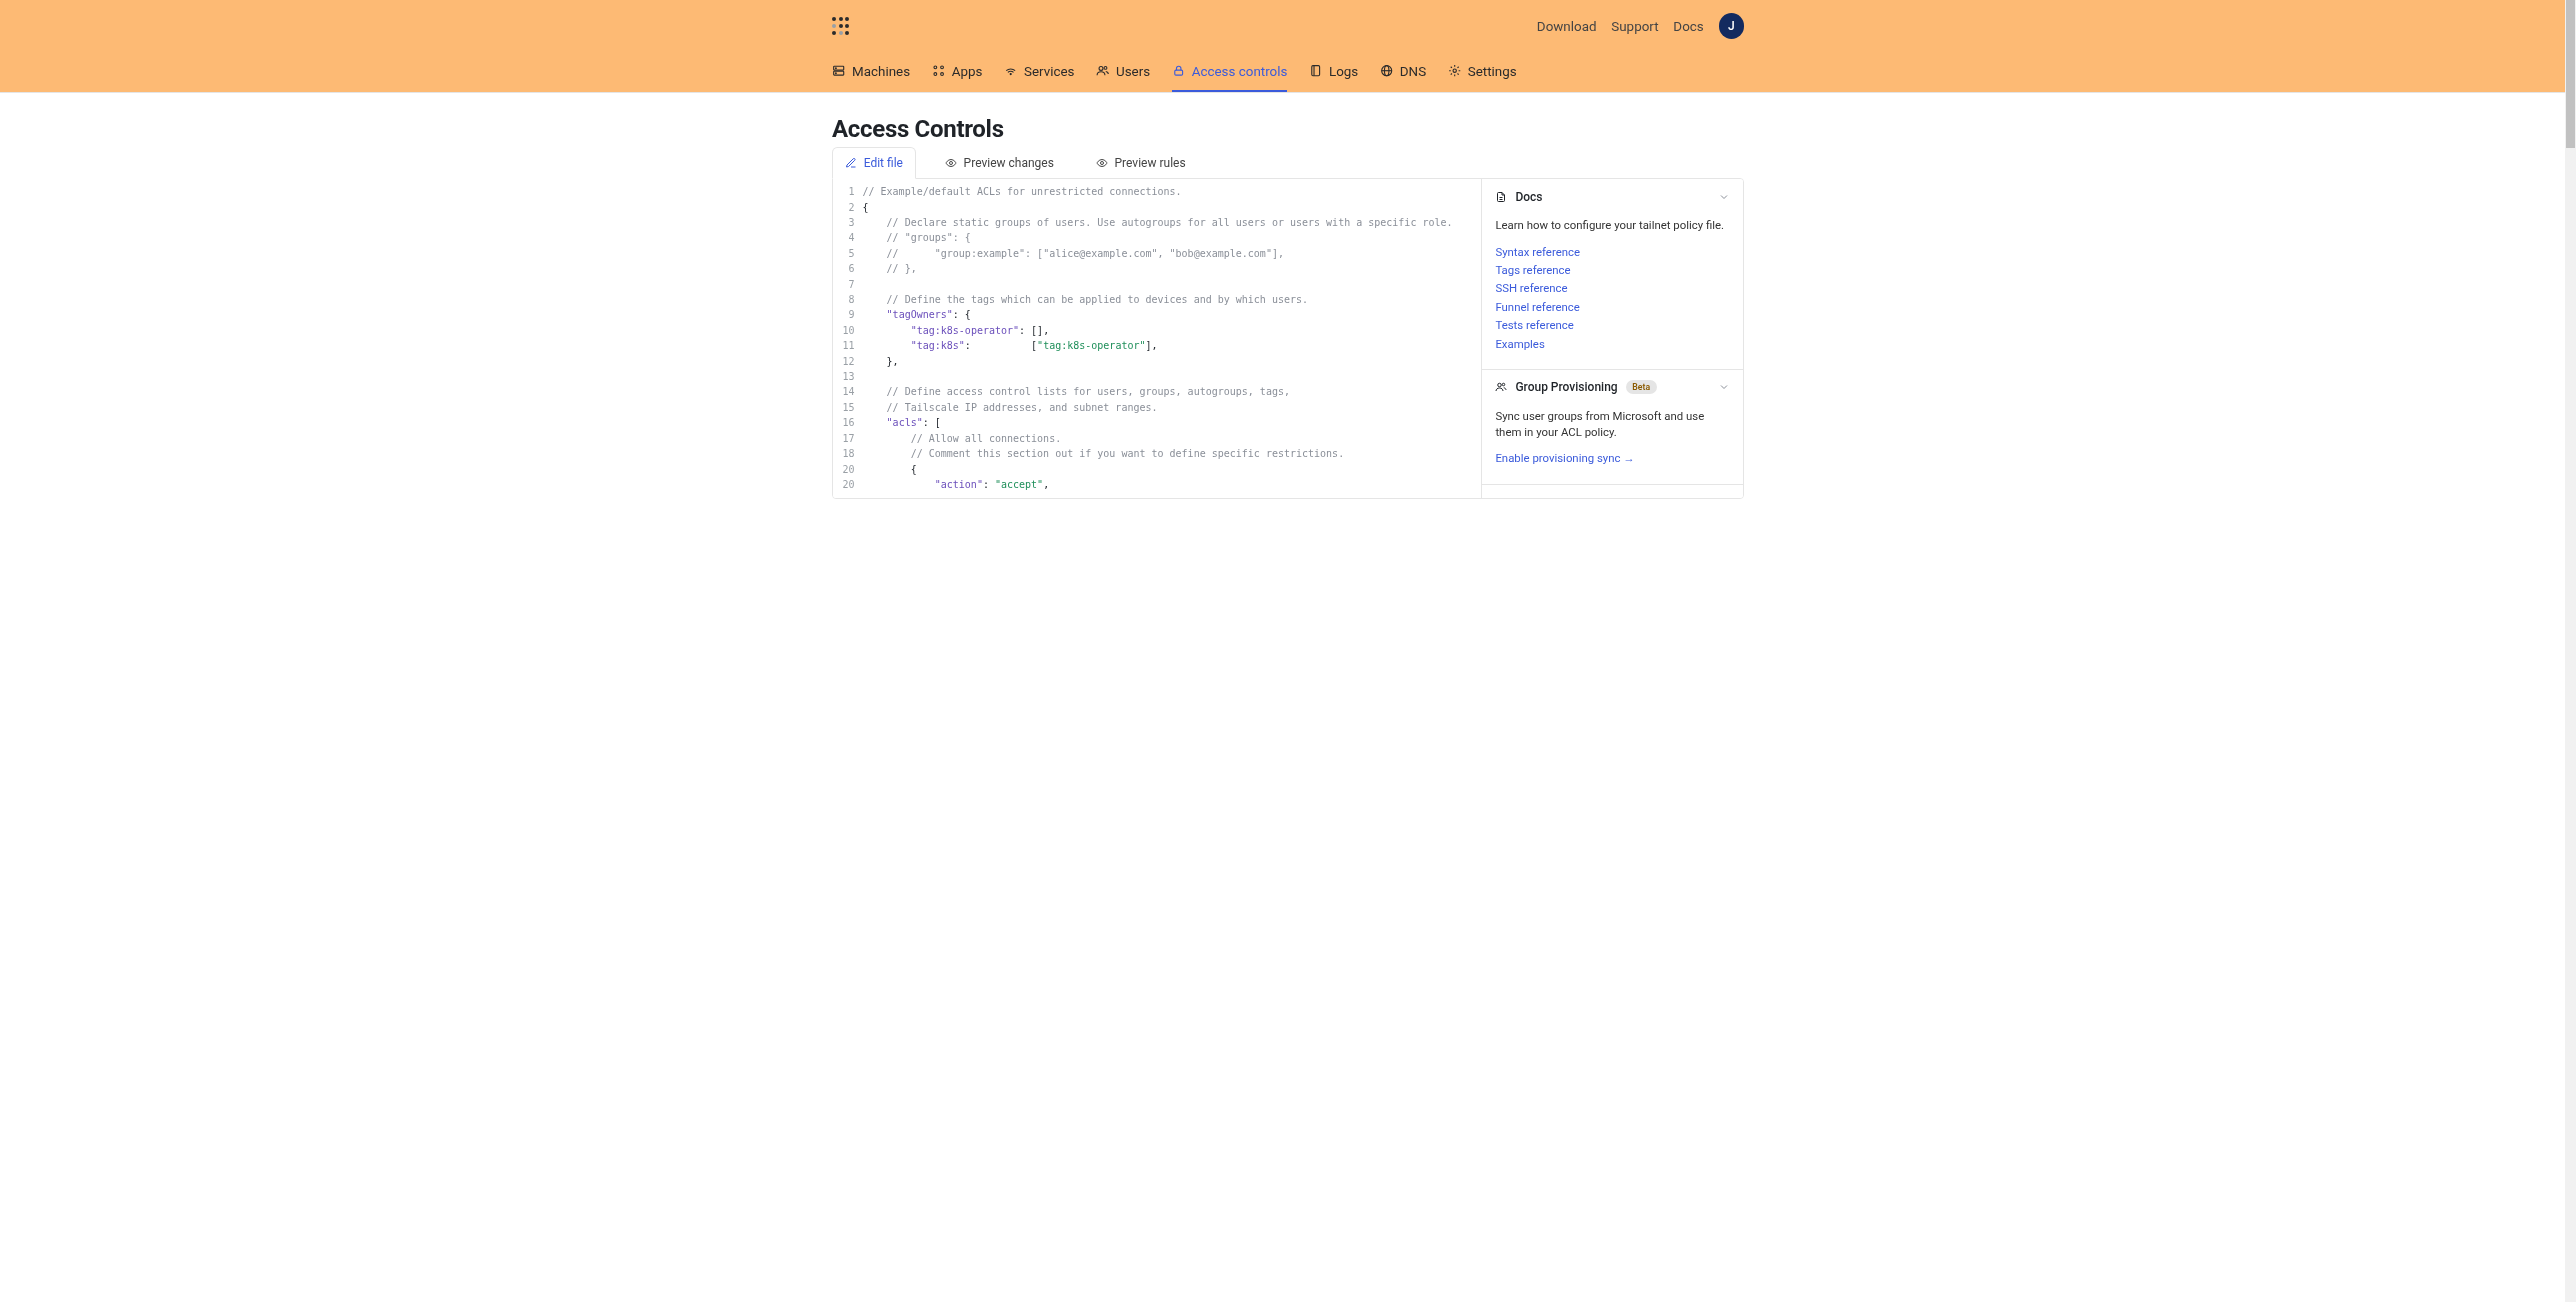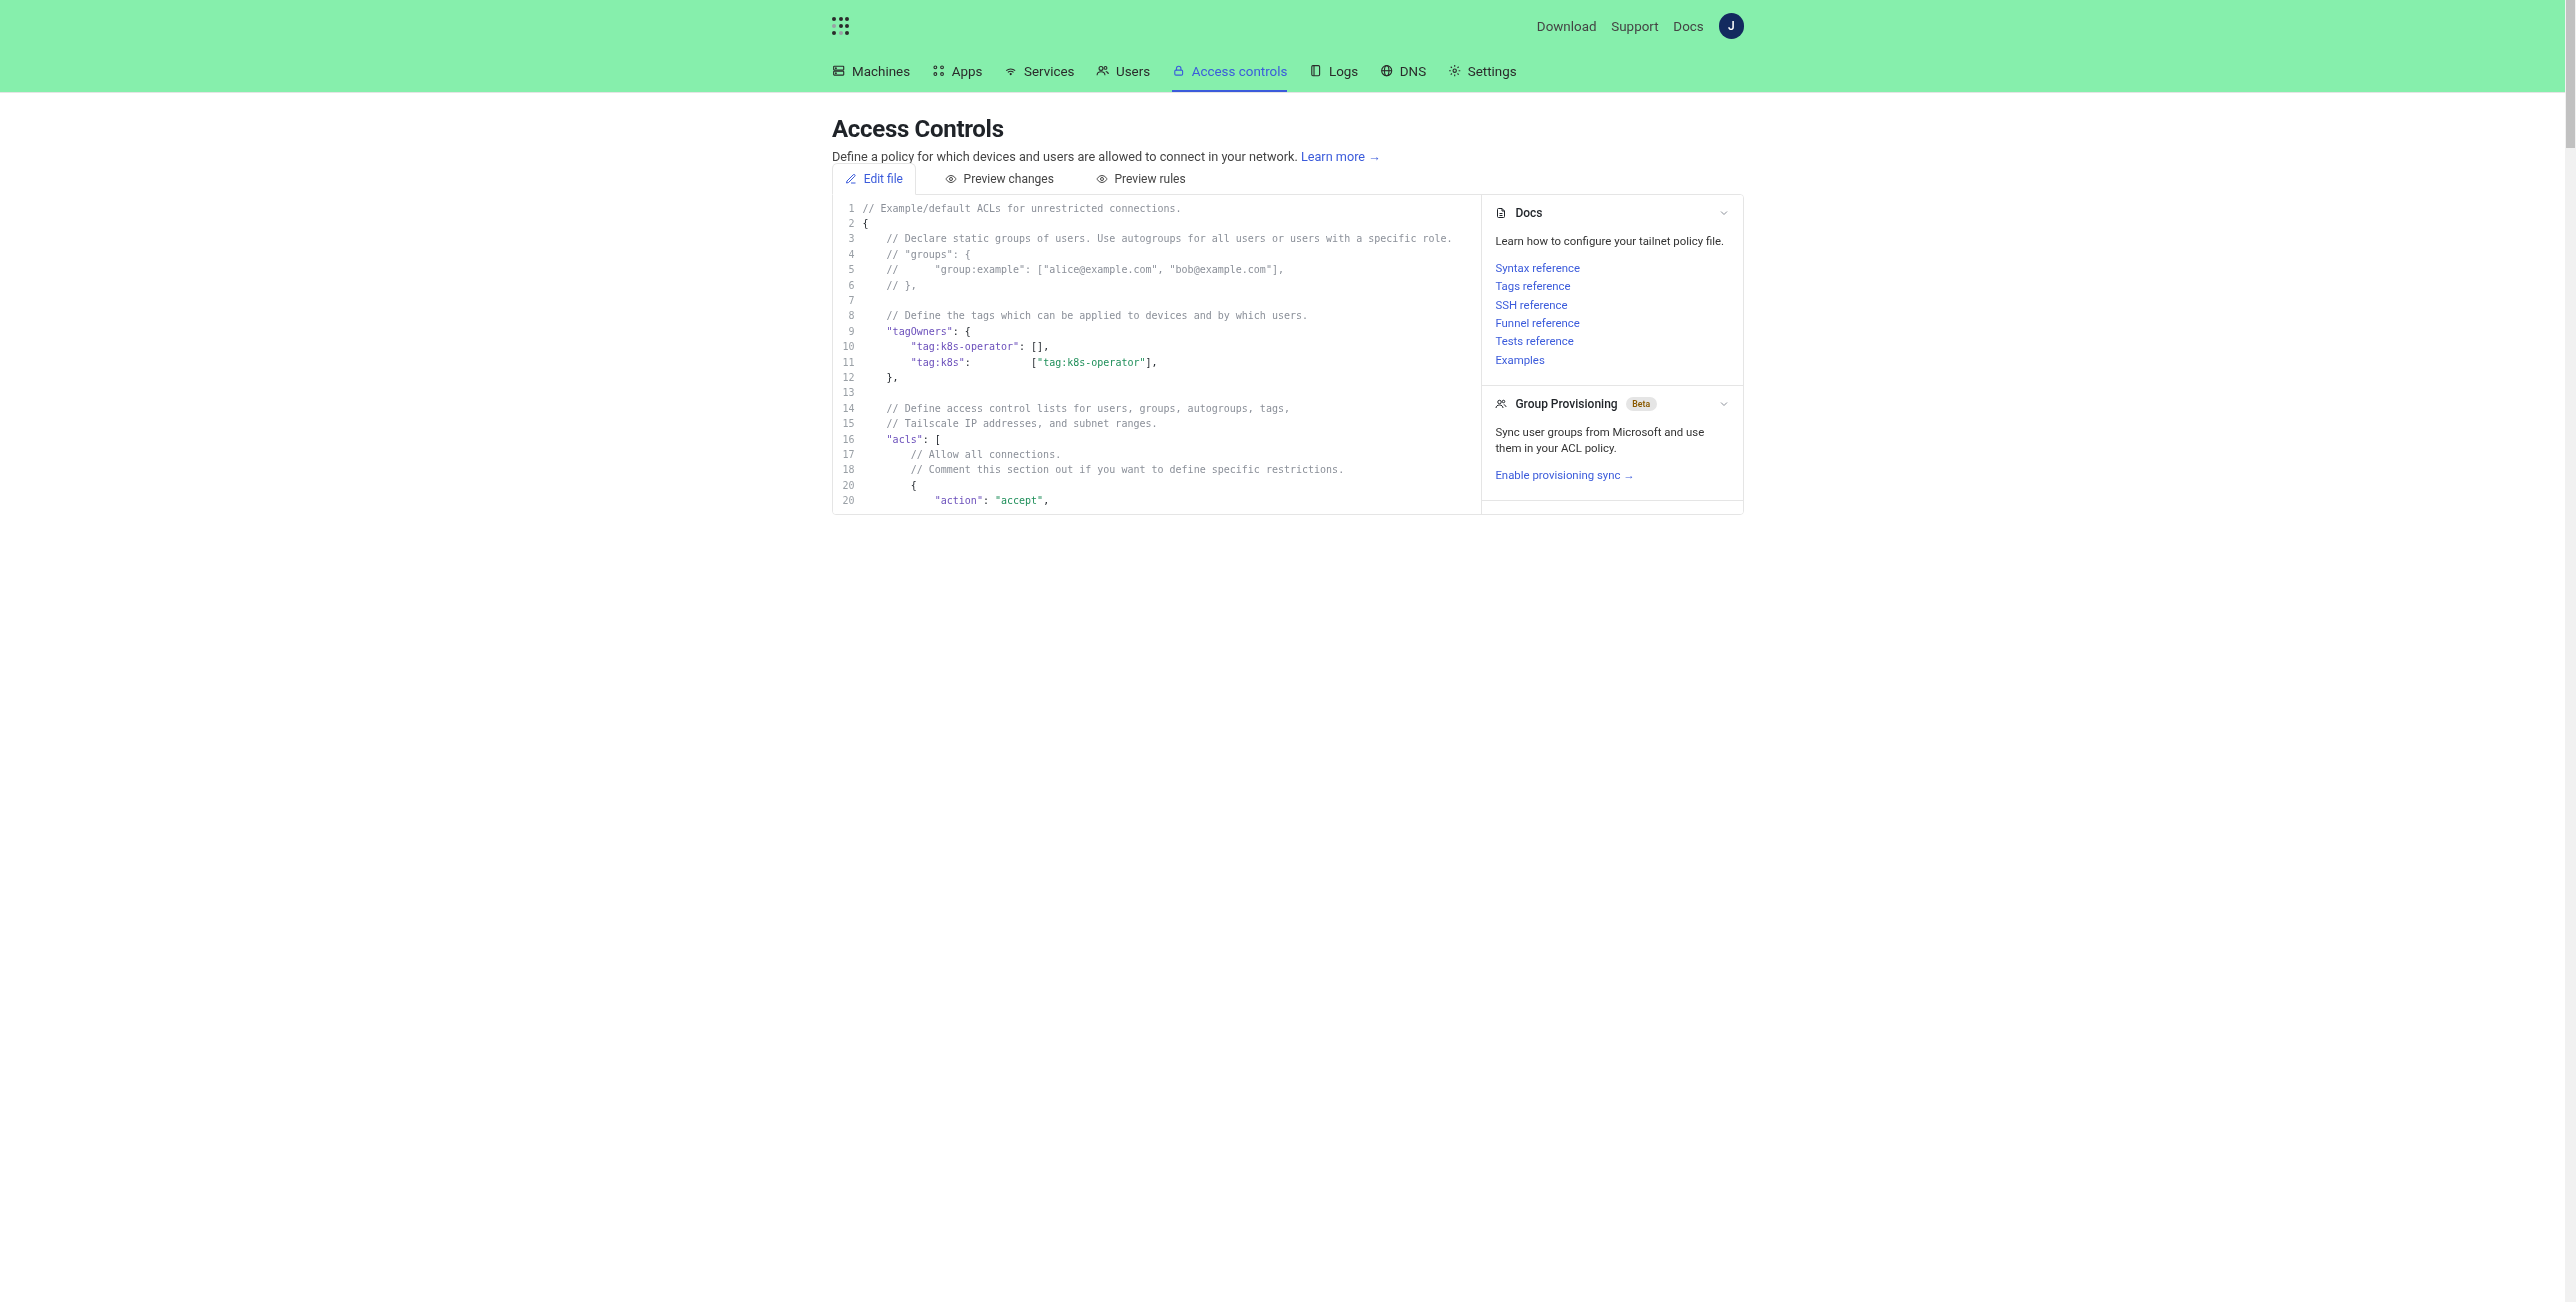--- a/index.html
+++ b/index.html
@@ -1,19 +1,19 @@
 <!DOCTYPE html>
 <html style="font-size:10.7px"><head>
 <meta charset="utf-8">
 <style>
 * { box-sizing: border-box; margin: 0; padding: 0; }
 html, body { width: 100%; height: 100%; font-family: -apple-system, BlinkMacSystemFont, "Segoe UI", Roboto, Helvetica, Arial, sans-serif; color: #1f2328; background: #fff; }
 body { overflow-x: hidden; }
 
-.topbar-wrap { background: #86efac; border-bottom: 0.7px solid #e5e5e5; }
+.topbar-wrap { background: #fdba74; border-bottom: 0.7px solid #e5e5e5; }
 .topbar { max-width: 912px; margin: 0 auto; padding: 0 0; }
 
 .topbar-row1 { display: flex; align-items: center; justify-content: space-between; height: 52px; padding: 0 0 0 0; }
 .logo-dots { width: 17.4px; height: 17.4px; display: grid; grid-template-columns: repeat(3, 4px); grid-template-rows: repeat(3, 4px); gap: 2.7px; margin-left: 0; }
 .logo-dots span { width: 4px; height: 4px; border-radius: 50%; background: #9aa0a6; }
 .logo-dots span.d { background: #2b2b2b; }
 
 .topbar-right { display: flex; align-items: center; gap: 14.8px; }
 .topbar-right a { color: #444; text-decoration: none; font-size: 13.4px; }
 .avatar { width: 25.5px; height: 25.5px; border-radius: 50%; background: #132a5f; color: #fff; display: flex; align-items: center; justify-content: center; font-size: 12px; font-weight: 500; }
@@ -143,23 +143,20 @@
             <path d="M12 2v3M12 19v3M4.9 4.9l2.1 2.1M17 17l2.1 2.1M2 12h3M19 12h3M4.9 19.1L7 17M17 7l2.1-2.1"></path>
           </svg>
         <span>Settings</span>
       </div>
     </div>
   </div>
 </div>
 
 <div class="content">
   <h1 class="page-title">Access Controls</h1>
-  <p class="page-desc">
-    <span>Define a policy for which devices and users are allowed to connect in your network. </span><a>Learn more →</a>
-  </p>
 
   <div class="tabs">
     <div class="tab active">
       <svg width="12" height="12" viewBox="0 0 24 24" fill="none" stroke="currentColor" stroke-width="2">
           <path d="M12 20h9"></path>
           <path d="M16.5 3.5a2.1 2.1 0 0 1 3 3L7 19l-4 1 1-4Z"></path>
         </svg>
       <span>Edit file</span>
     </div>
     <div class="tab">

